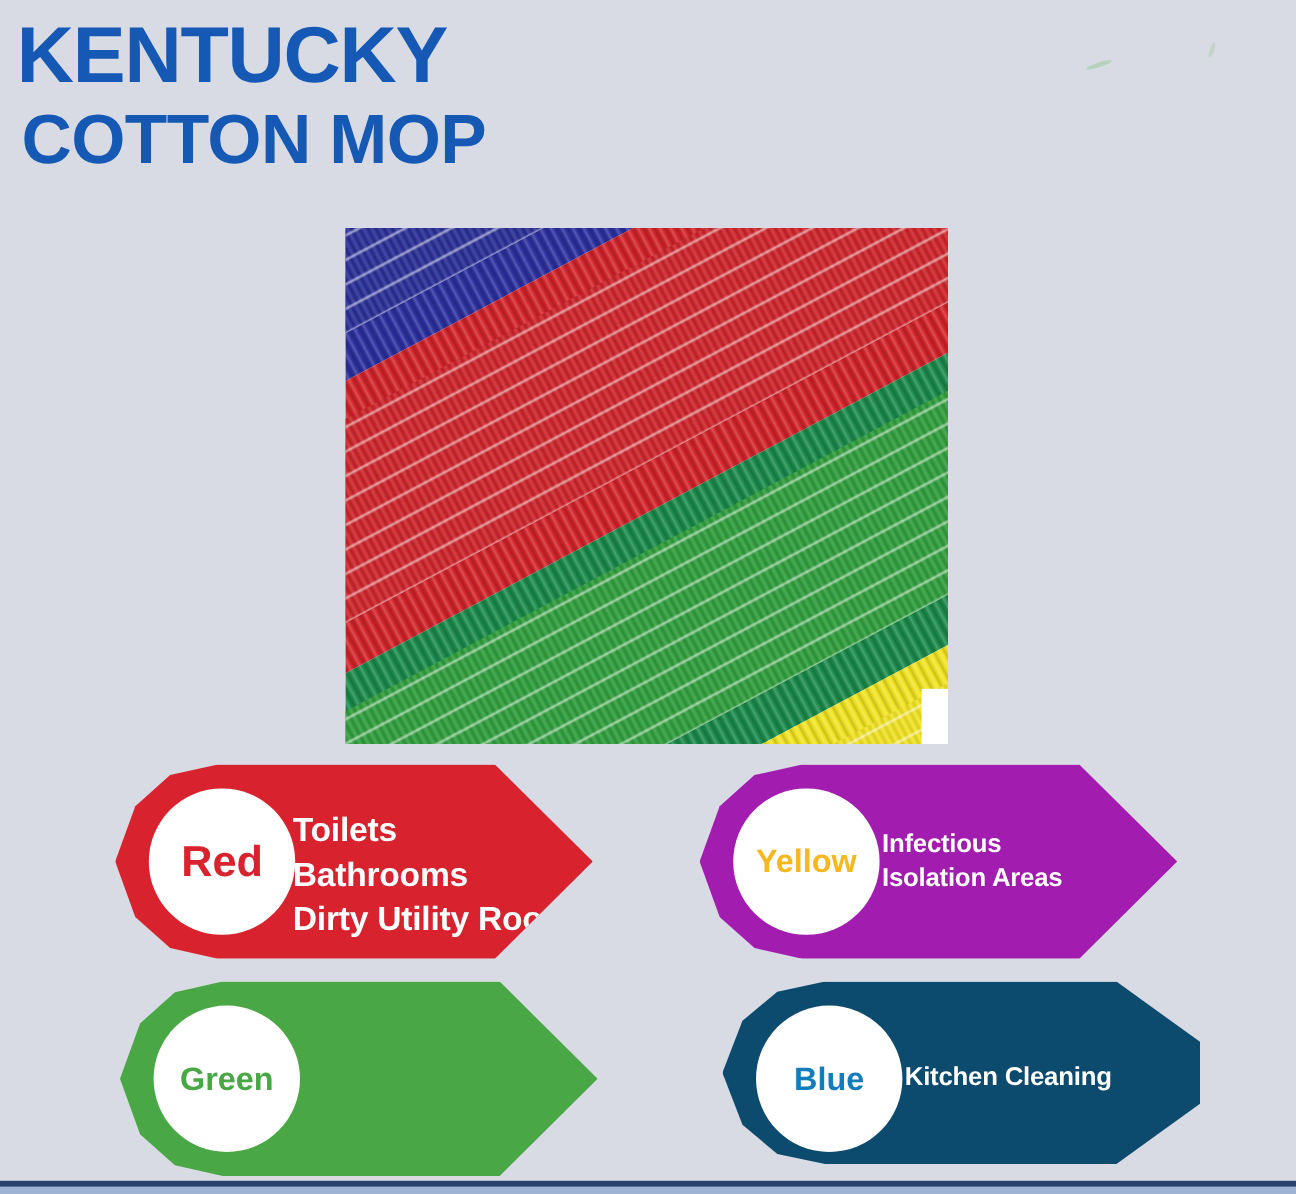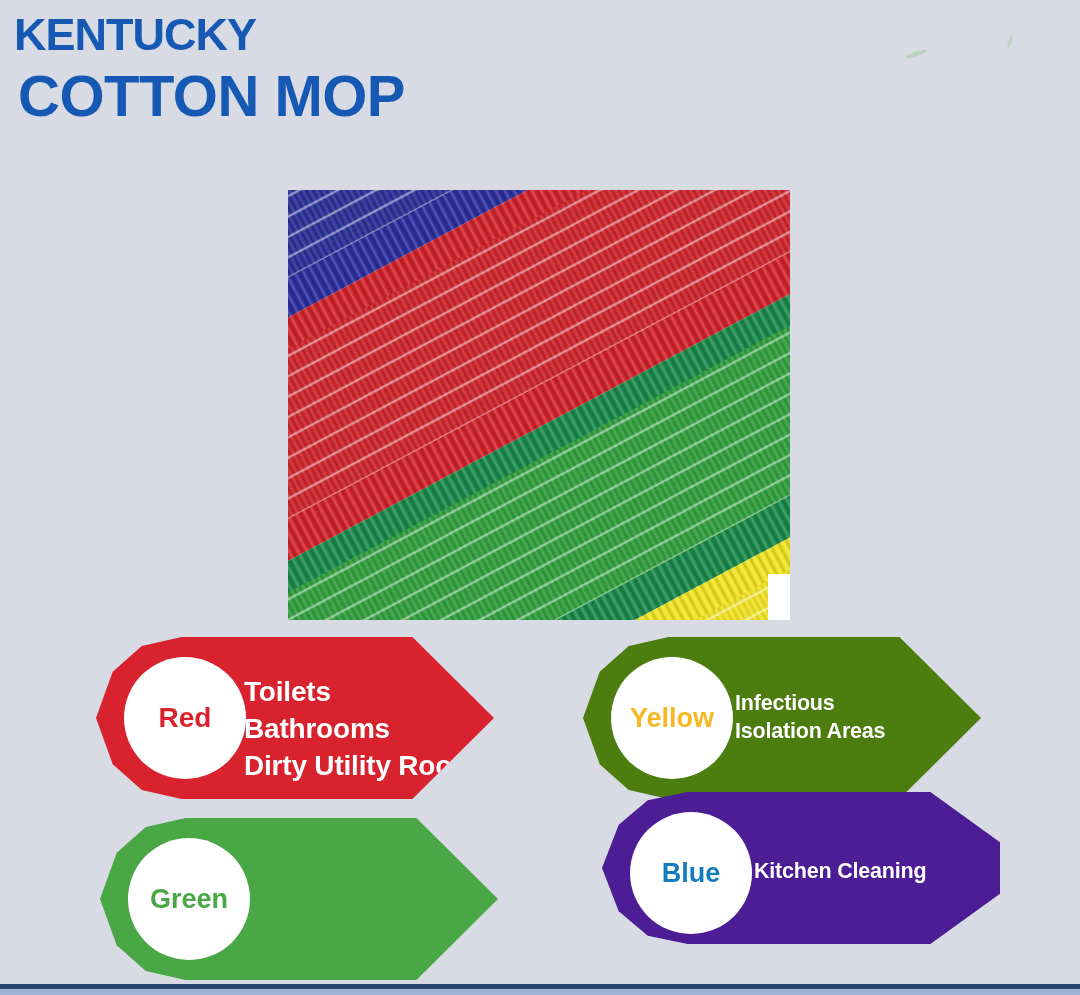--- a/index.html
+++ b/index.html
@@ -12,21 +12,21 @@
   }
 
   
   .title-block {
     position: absolute;
     left: 14px;
     top: 12px;
     line-height: 1.0;
   }
   .title-line1 {
-    font-size: 45px;
+    font-size: 66px;
     font-weight: 700;
     color: #1659b5;
     letter-spacing: -1px;
     display: block;
   }
   .title-line2 {
     font-size: 58px;
     font-weight: 700;
     color: #1659b5;
     letter-spacing: -0.5px;
@@ -156,35 +156,35 @@
   .shape-blunt {
     clip-path: polygon(
       0% 50%,
       4.2% 21.5%, 11.5% 5.5%, 21.5% 0%,
       82.5% 0%, 100% 33%, 100% 67%, 82.5% 100%,
       21.5% 100%, 11.5% 94.5%, 4.2% 78.5%);
   }
 
   
   #badge-red    { left: 96px;  top: 637px; width: 398px; height: 162px; background: #d8232f; }
-  #badge-red    .circle { left: 28px; top: 20px; width: 122px; height: 122px; font-size: 28px; color: #d8232f; }
+  #badge-red    .circle { left: 28px; top: 20px; width: 122px; height: 122px; font-size: 36px; color: #d8232f; }
   #badge-red    .lines  { left: 148px; top: 37px; font-size: 28px; letter-spacing: -0.2px; }
 
   
-  #badge-yellow { left: 583px; top: 637px; width: 398px; height: 162px; background: #4d7c0f; }
+  #badge-yellow { left: 583px; top: 637px; width: 398px; height: 162px; background: #a21caf; }
   #badge-yellow .circle { left: 28px; top: 20px; width: 122px; height: 122px; font-size: 27px; color: #f5b820; }
   #badge-yellow .lines  { left: 152px; top: 52px; font-size: 21.5px; letter-spacing: -0.2px; }
 
   
   #badge-green  { left: 100px; top: 818px; width: 398px; height: 162px; background: #4aa746; }
   #badge-green  .circle { left: 28px; top: 20px; width: 122px; height: 122px; font-size: 27px; color: #4aa746; }
   #badge-green  .lines  { left: 152px; top: 37px; font-size: 21.5px; letter-spacing: -0.2px; }
 
   
-  #badge-blue   { left: 602px; top: 792px; width: 398px; height: 152px; background: #4c1d95; }
+  #badge-blue   { left: 602px; top: 818px; width: 398px; height: 152px; background: #0c4a6e; }
   #badge-blue   .circle { left: 28px; top: 20px; width: 122px; height: 122px; font-size: 27px; color: #127cbd; }
   #badge-blue   .lines  { left: 152px; top: 65px; font-size: 21.5px; letter-spacing: -0.2px; }
 
   
   .rule-dark {
     position: absolute;
     left: 0; right: 0;
     top: 984px;
     height: 5px;
     background: #27436e;

